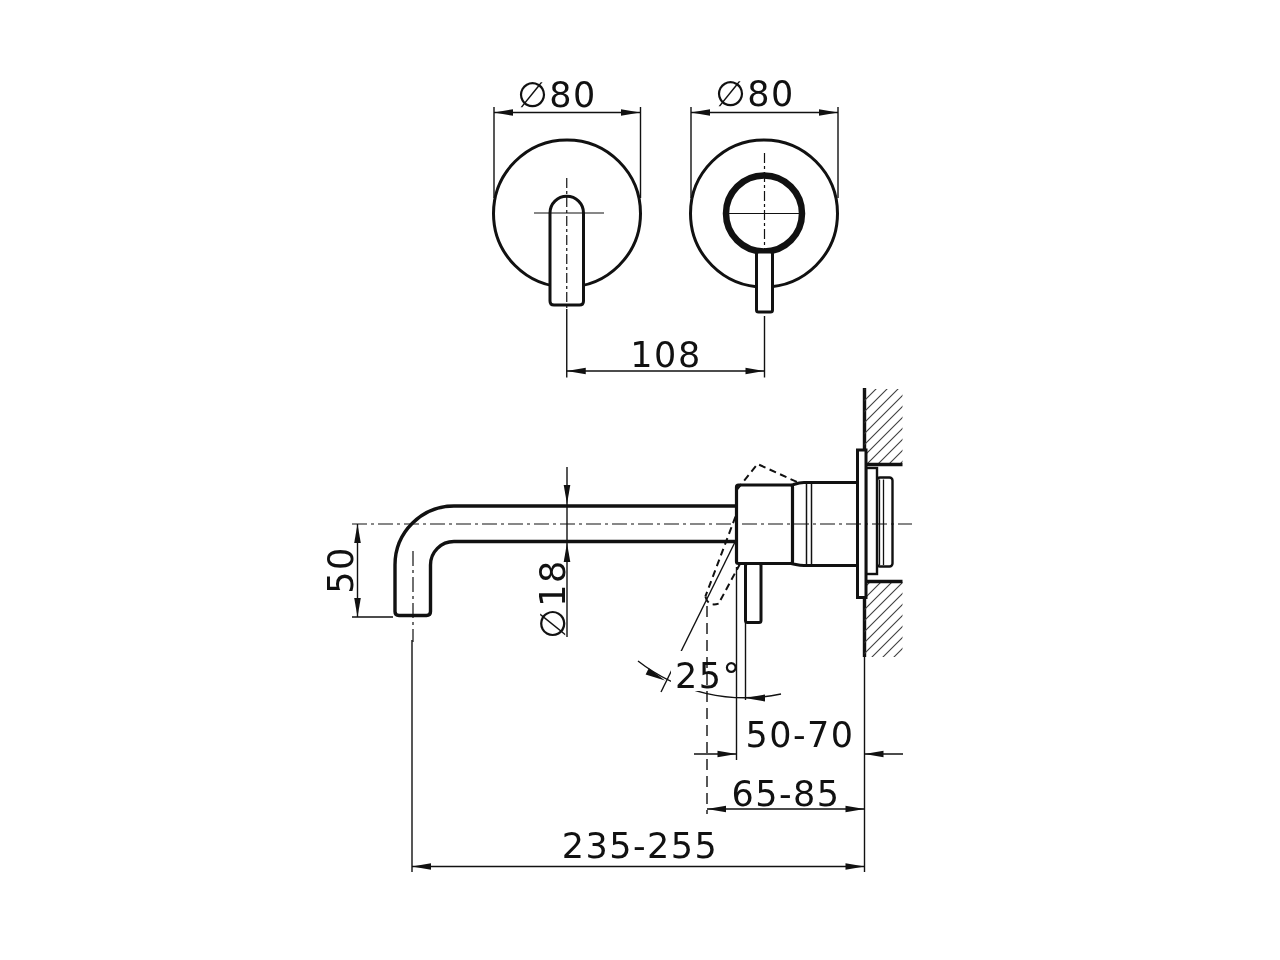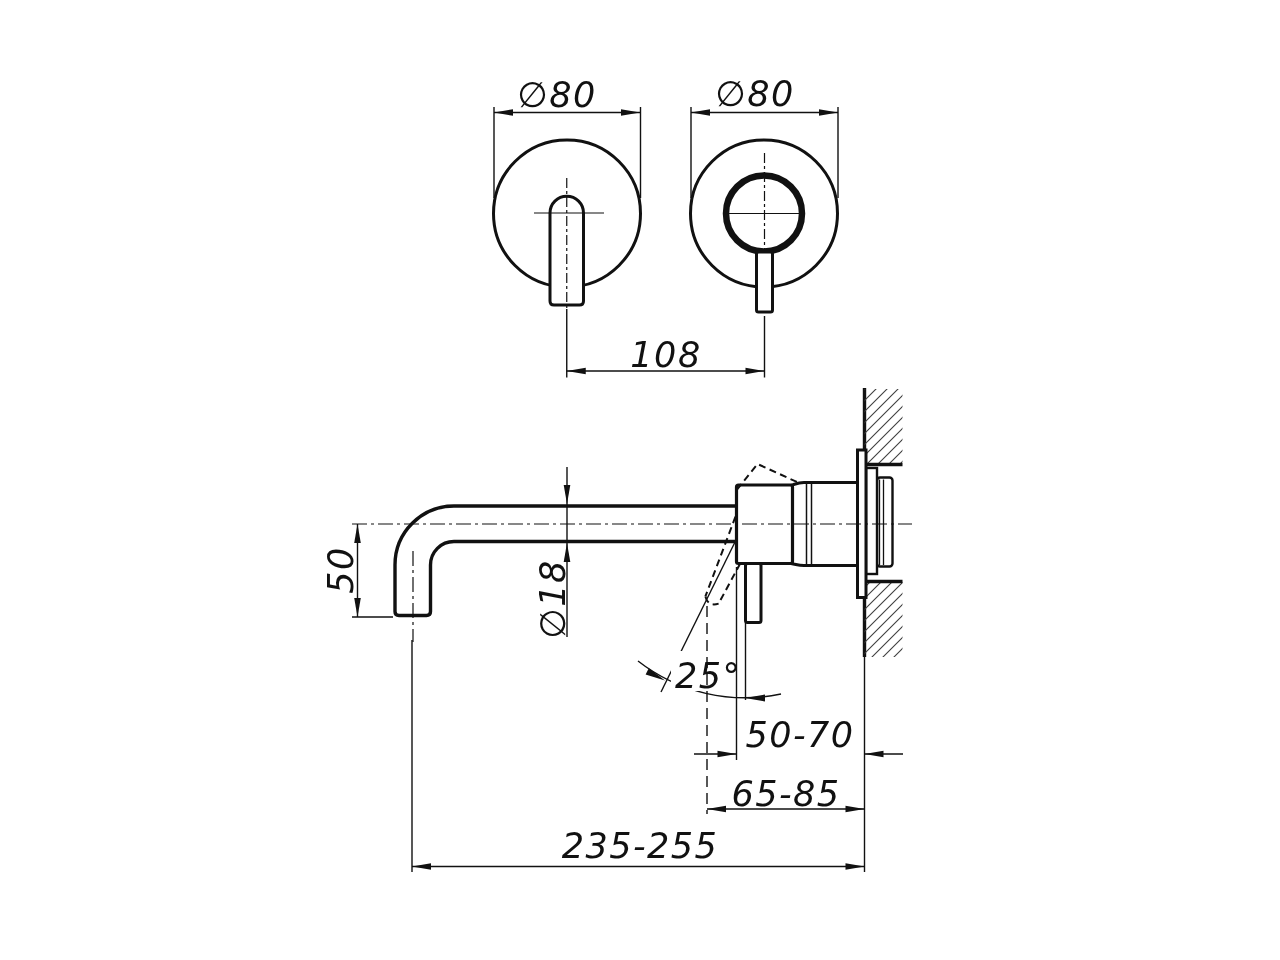--- a/index.html
+++ b/index.html
@@ -1,16 +1,16 @@
 <!DOCTYPE html>
 <html><head>
 <meta charset="utf-8">
 <style>
   html,body{margin:0;padding:0;background:#ffffff;}
-  .sheet{width:1280px;height:960px;background:#ffffff;position:relative;overflow:hidden;font-style:italic;}
+  .sheet{width:1280px;height:960px;background:#ffffff;position:relative;overflow:hidden;}
   svg{display:block;}
   text{font-family:"DejaVu Sans","Liberation Sans",sans-serif;fill:#111;letter-spacing:1.5px;}
   .dimtxt{font-size:35px;}
 </style>
 </head>
 <body>
 
 <div class="sheet">
 <svg width="1280" height="960" viewBox="0 0 1280 960">
   <defs>

